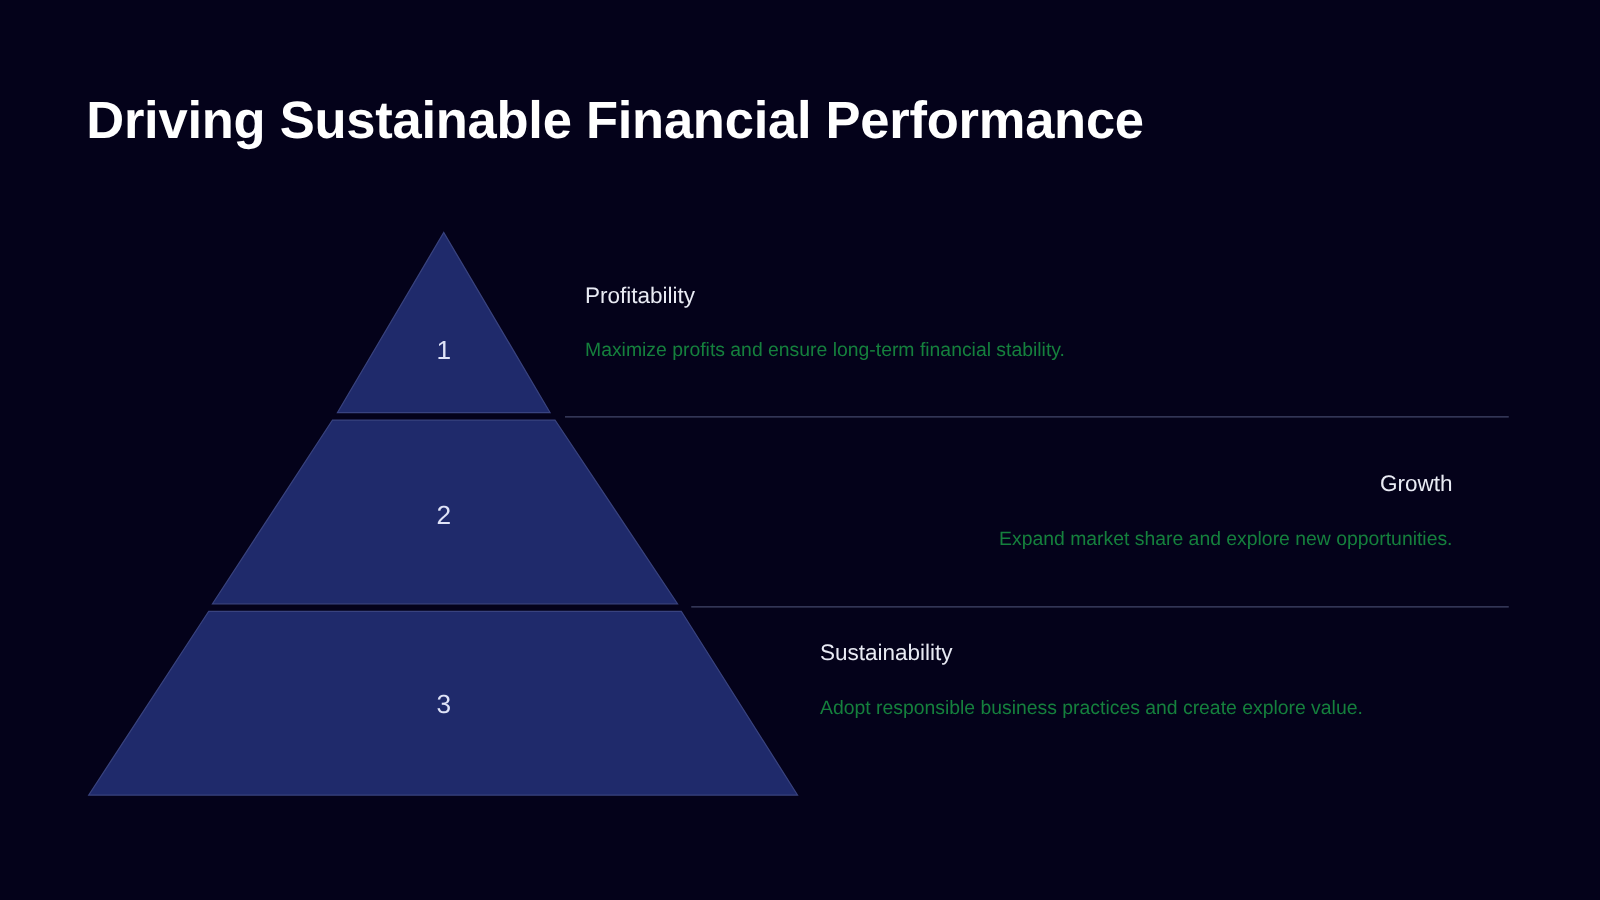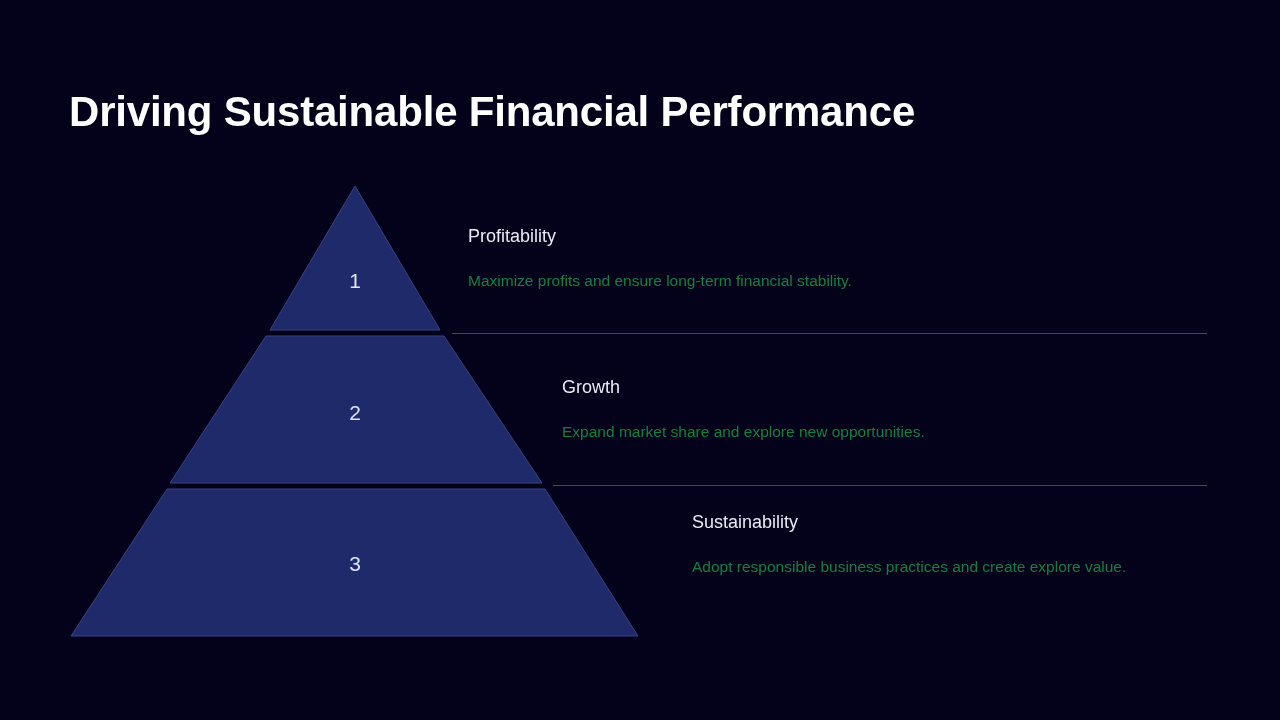--- a/index.html
+++ b/index.html
@@ -22,21 +22,21 @@
     inset: 0;
     width: 1280px;
     height: 720px;
     background: #04021a;
   }
 
   
   .slide-title {
     position: absolute;
     left: 69px;
-    top: 88px;
+    top: 72px;
     font-size: 42px;
     font-weight: bold;
     color: #ffffff;
     letter-spacing: -0.2px;
     white-space: nowrap;
     line-height: 1.12;
   }
 
   
   .pyramid {
@@ -87,22 +87,22 @@
   }
   .stage-desc {
     font-size: 15.5px;
     font-weight: 400;
     color: #15803d;
     line-height: 1.62;
     margin: 0;
   }
 
   .stage-text.s1 { left: 468px; top: 226px; width: 620px; }
-  .stage-text.s2 { left: 562px; top: 377px; width: 600px; }
-  .stage-text.s3 { left: 692px; top: 512px; width: 495px; }
+  .stage-text.s2 { left: 562px; top: 377px; width: 600px; text-align: right; }
+  .stage-text.s3 { left: 656px; top: 512px; width: 495px; }
 </style>
 </head>
 <body>
 
 <div class="slide">
 
   <div class="slide-title">Driving Sustainable Financial Performance</div>
 
   <div class="pyramid">
     <svg width="1280" height="720" viewBox="0 0 1280 720" xmlns="http://www.w3.org/2000/svg">

